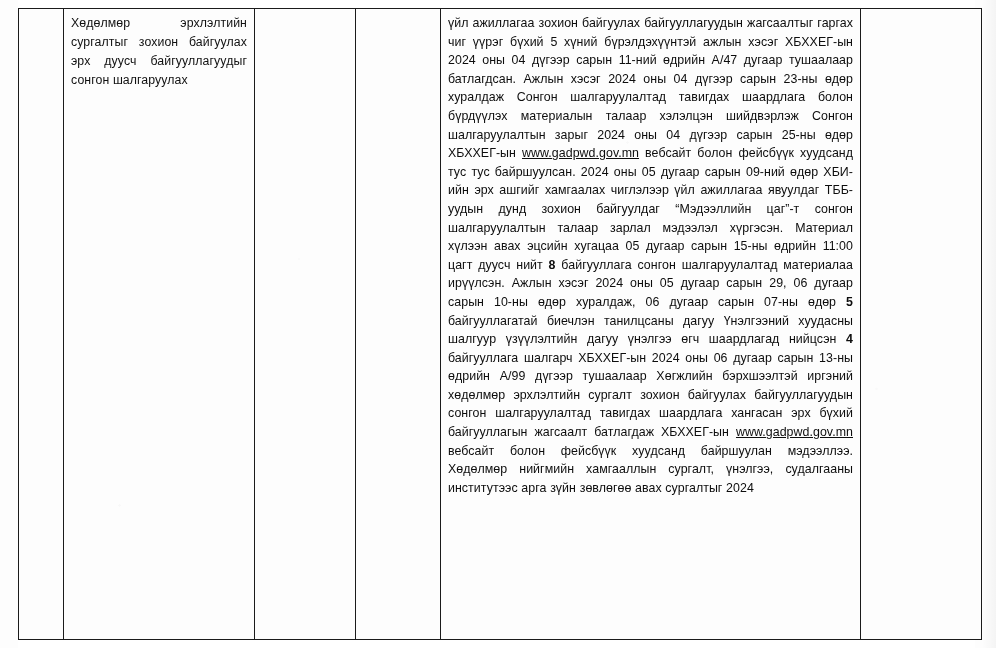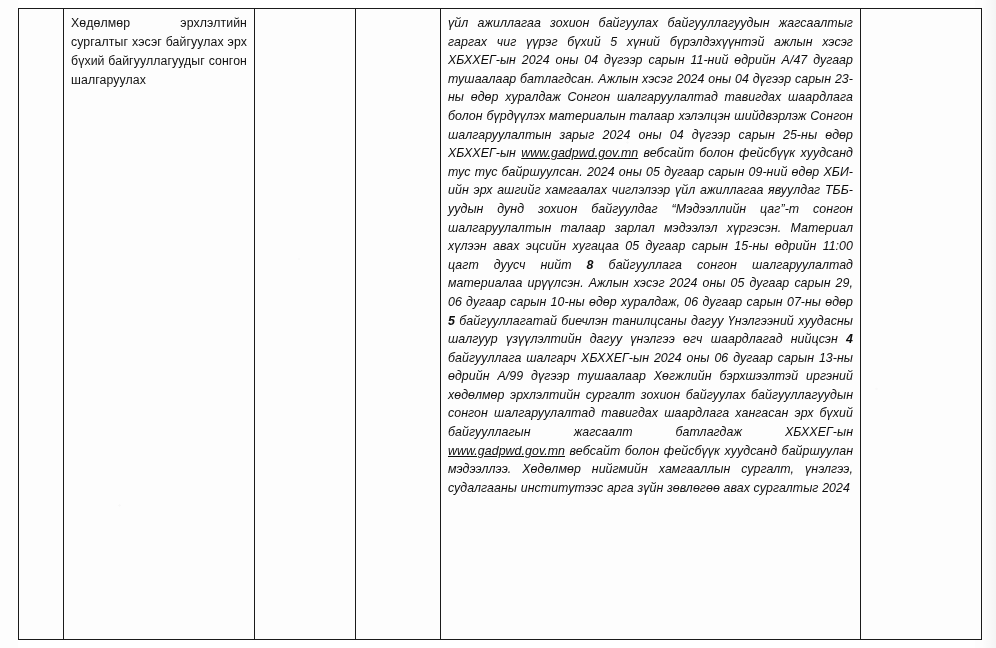--- a/index.html
+++ b/index.html
@@ -45,21 +45,21 @@
     vertical-align: top;
     padding: 0;
   }
   .cell-inner {
     padding: 5px 7px 4px 7px;
   }
   .col-a { width: 44px; }
   .col-b { width: 190px; }
   .col-c { width: 100px; }
   .col-d { width: 84px; }
-  .col-e { width: 419px; font-style: italic; }
+  .col-e { width: 419px; }
   .col-f { width: 120px; }
 
   .txt-task {
     font-size: 12.3px;
     line-height: 19px;
     text-align: justify;
     text-align-last: left;
     color: #111;
     letter-spacing: 0.1px;
   }
@@ -111,21 +111,21 @@
 <div class="page">
 
   <table class="doc-table">
     <tbody>
         <tr>
       <td class="col-a">
         <div class="cell-inner"></div>
       </td>
       <td class="col-b">
         <div class="cell-inner">
-          <div class="txt-task">Хөдөлмөр эрхлэлтийн сургалтыг хэсэг байгуулах эрх бүхий байгууллагуудыг сонгон шалгаруулах</div>
+          <div class="txt-task">Хөдөлмөр эрхлэлтийн сургалтыг зохион байгуулах эрх дуусч байгууллагуудыг сонгон шалгаруулах</div>
         </div>
       </td>
       <td class="col-c">
         <div class="cell-inner"></div>
       </td>
       <td class="col-d">
         <div class="cell-inner"></div>
       </td>
       <td class="col-e">
         <div class="cell-inner">

